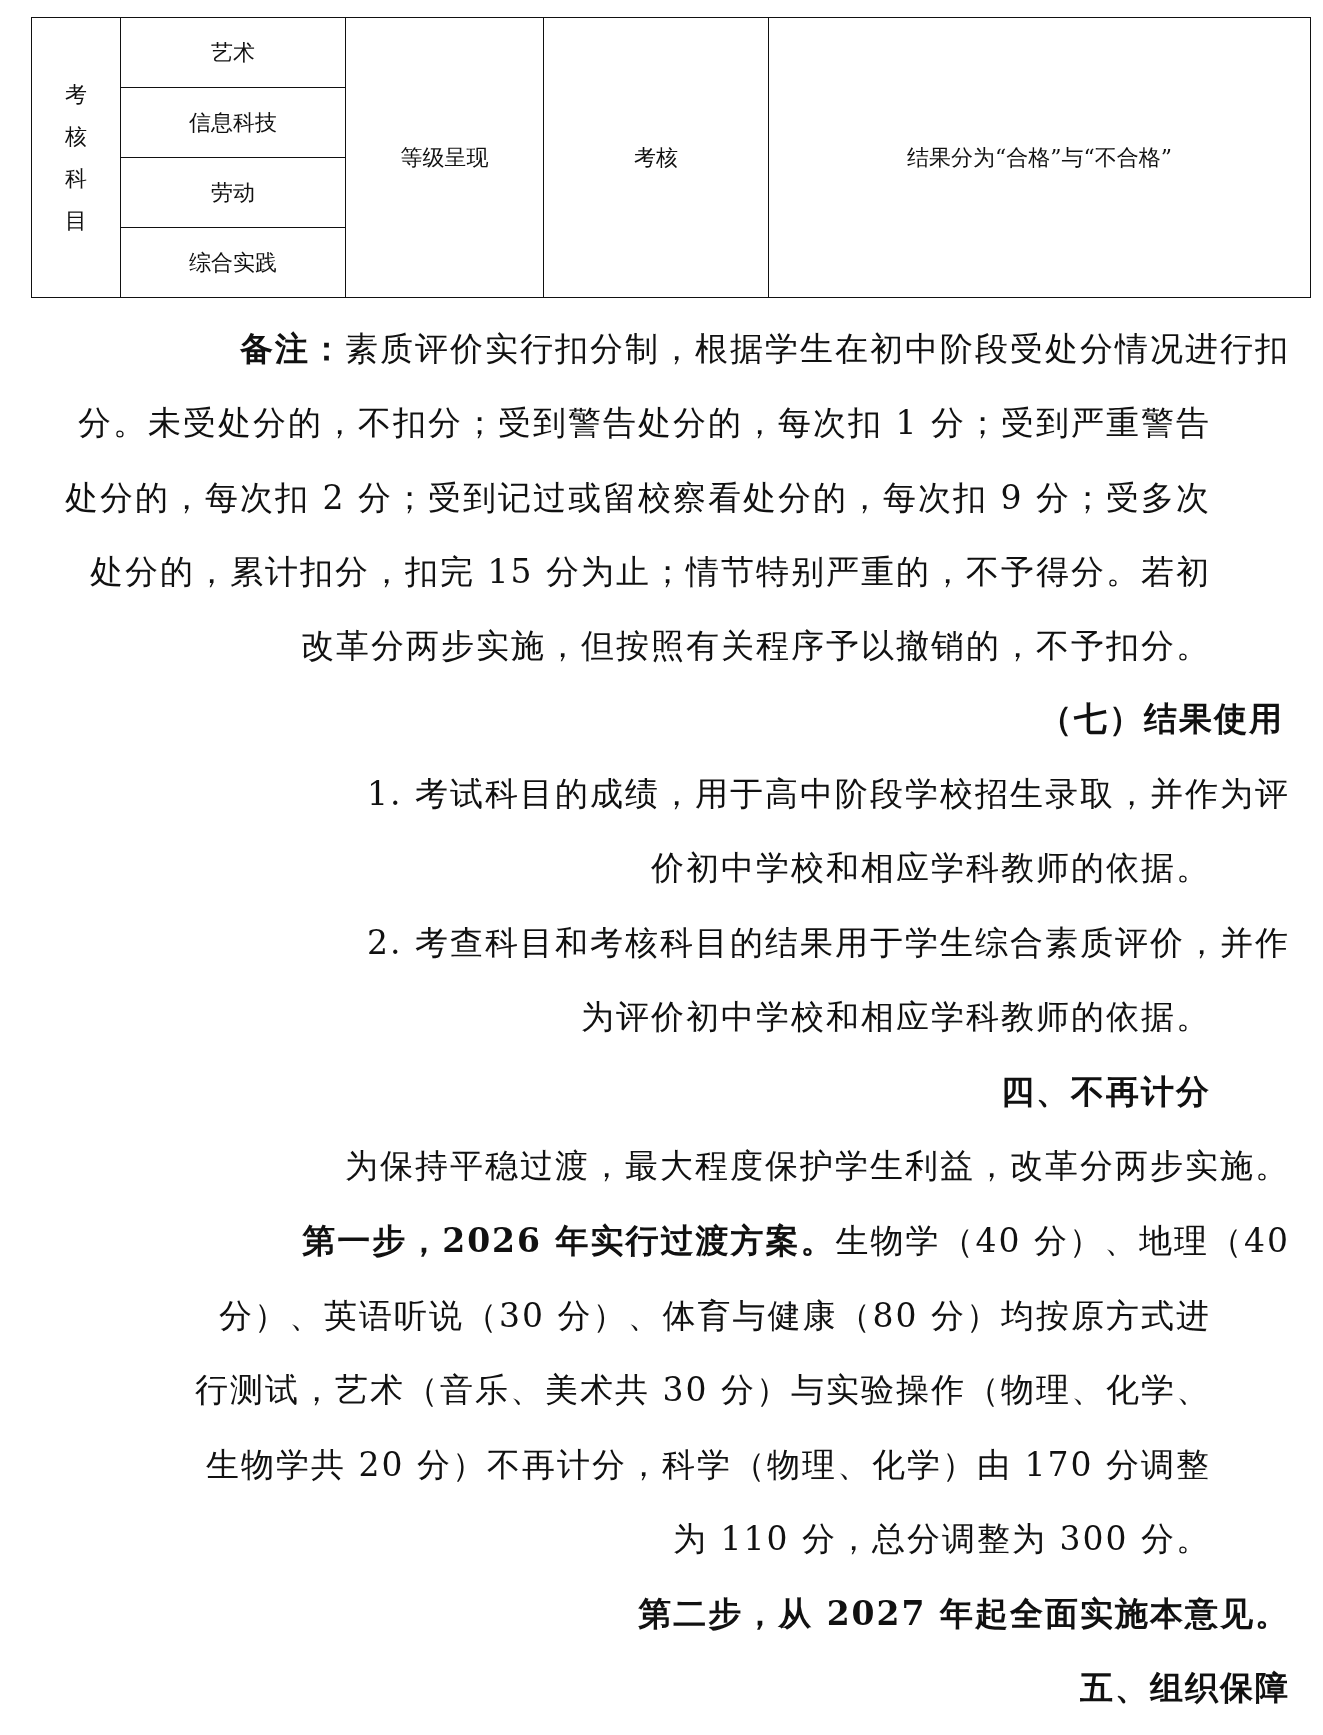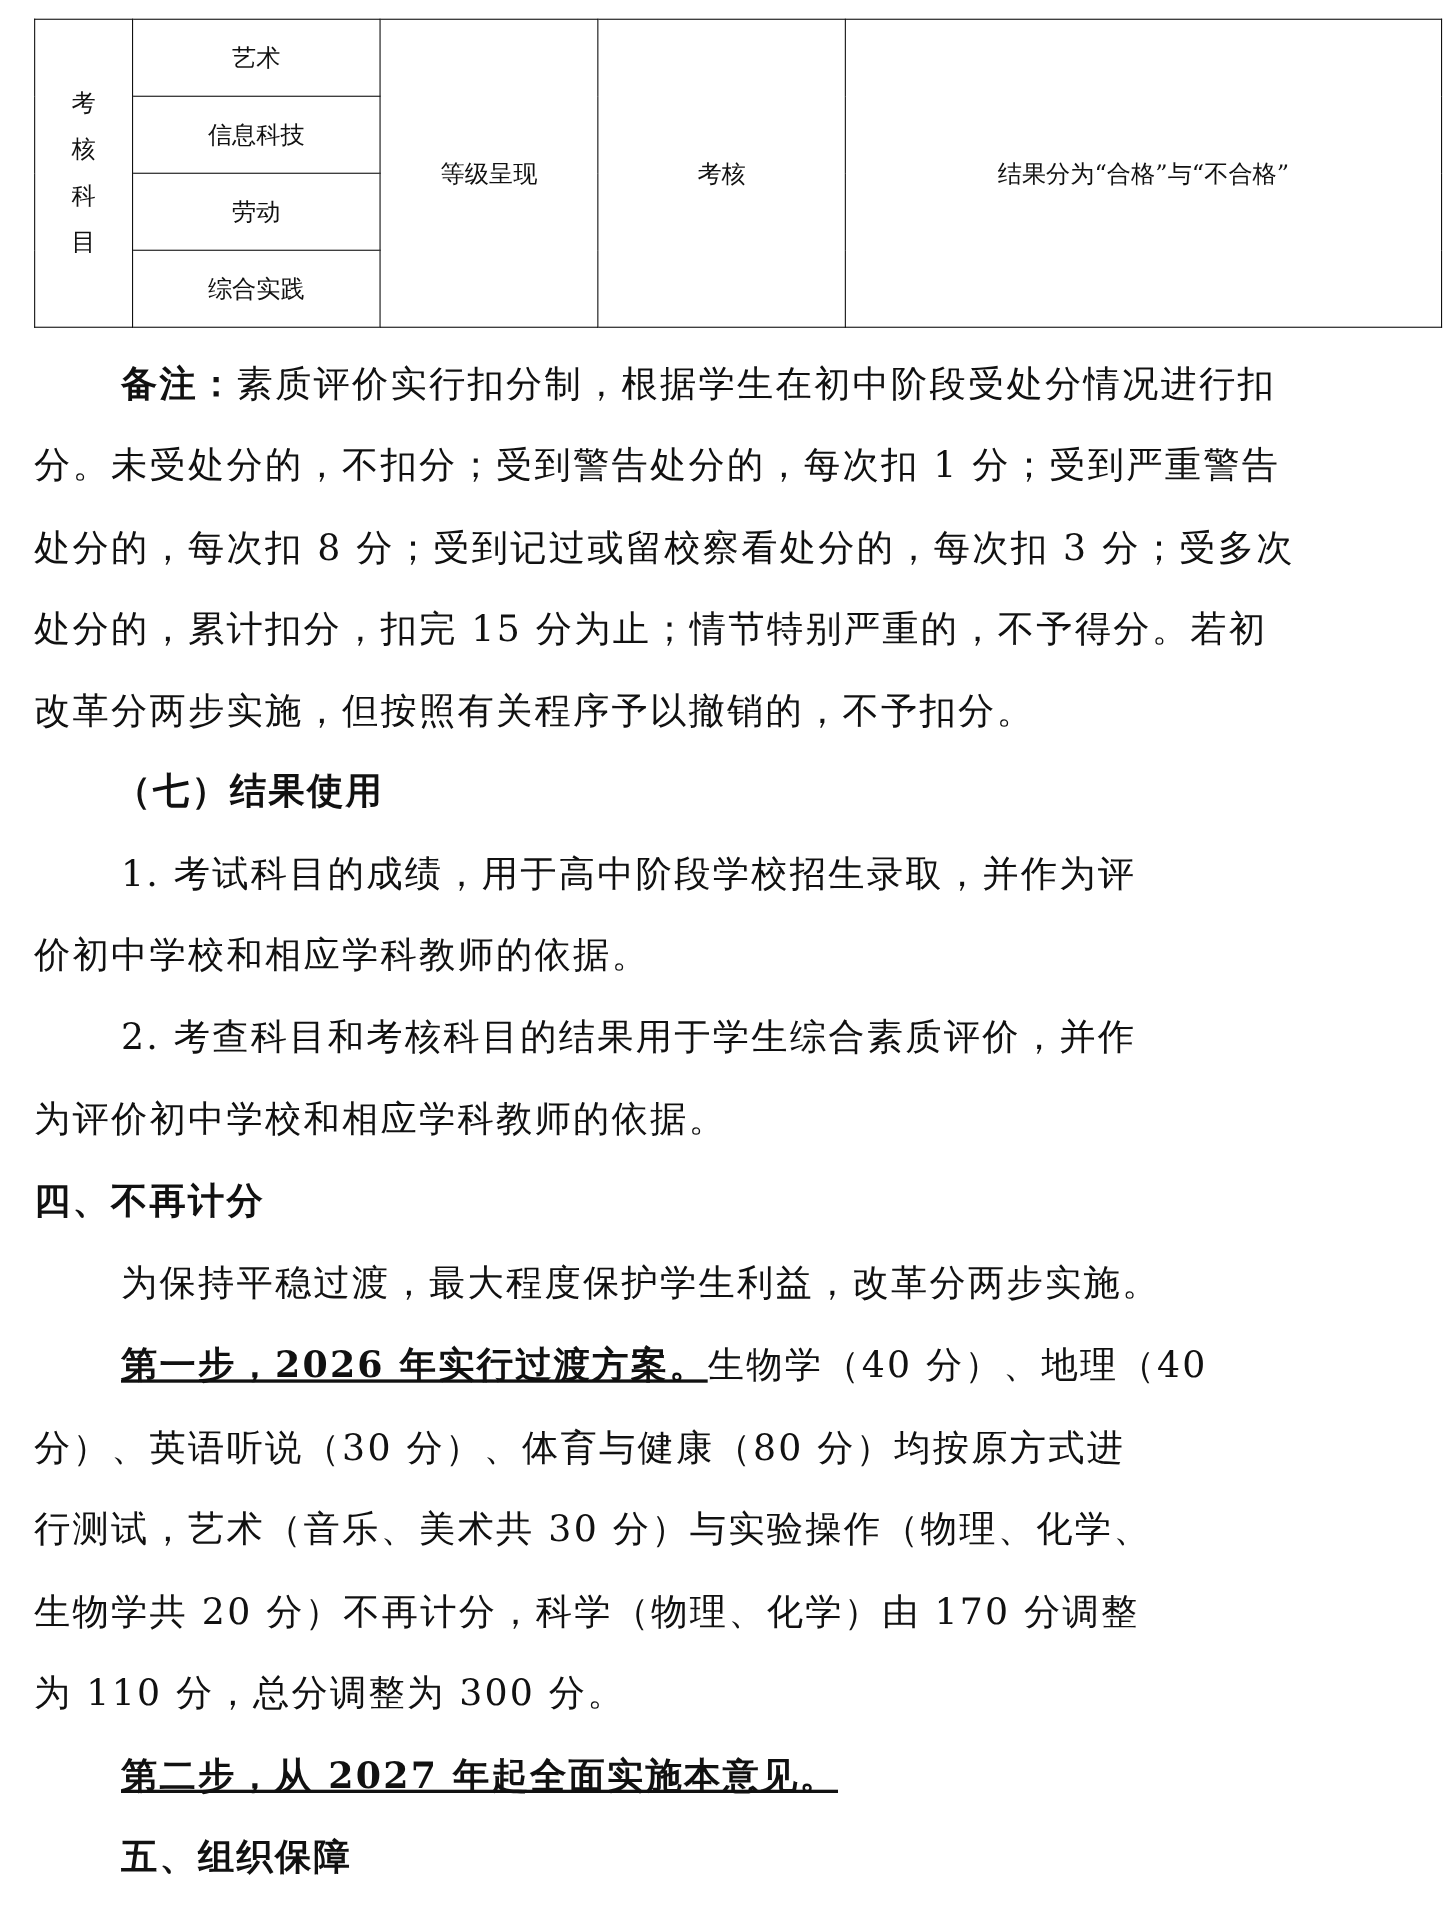--- a/index.html
+++ b/index.html
@@ -6,23 +6,23 @@
   body { width:1323px; height:1735px; position:relative; overflow:hidden;
          font-family:"DejaVu Serif","Liberation Serif",serif; color:#111; }
   table.grid { position:absolute; left:31px; top:17px; border-collapse:collapse;
                table-layout:fixed; width:1279px; }
   table.grid td { border:1.5px solid #111; text-align:center; vertical-align:middle;
                   font-size:22px; padding:0; height:69px; }
   .vert { line-height:42px; }
   .vert span { display:block; }
   td.desc { text-align:left; padding-left:14px; }
   .para { position:absolute; left:31px; width:1180px; font-size:33px; letter-spacing:2px;
-          line-height:38px; white-space:nowrap; }
+          line-height:38px; white-space:nowrap;text-align:right; }
   .indent { left:110px; }
-  .bold { font-weight:bold;text-decoration:underline; }
+  .bold { font-weight:bold; }
   .heading { font-family:"DejaVu Sans","Liberation Sans",sans-serif; font-weight:bold; }
 </style>
 </head>
 <body>
 
 <table class="grid">
   <colgroup>
     <col style="width:89px">
       <col style="width:225px">
       <col style="width:198px">
@@ -49,21 +49,21 @@
         <td>劳动</td>
       </tr>
   <tr>
         <td>综合实践</td>
       </tr>
 </tbody>
   </table>
 
 <div class="para indent" style="top:330px"><span class="heading">备注：</span><span>素质评价实行扣分制，根据学生在初中阶段受处分情况进行扣</span></div>
 <div class="para" style="top:404px">分。未受处分的，不扣分；受到警告处分的，每次扣 1 分；受到严重警告</div>
-<div class="para" style="top:479px">处分的，每次扣 8 分；受到记过或留校察看处分的，每次扣 3 分；受多次</div>
+<div class="para" style="top:479px">处分的，每次扣 2 分；受到记过或留校察看处分的，每次扣 9 分；受多次</div>
 <div class="para" style="top:553px">处分的，累计扣分，扣完 15 分为止；情节特别严重的，不予得分。若初</div>
 <div class="para" style="top:627px">改革分两步实施，但按照有关程序予以撤销的，不予扣分。</div>
 
 <div class="para heading" style="top:700px;left:104px">（七）结果使用</div>
 <div class="para indent" style="top:775px">1. 考试科目的成绩，用于高中阶段学校招生录取，并作为评</div>
 <div class="para" style="top:849px">价初中学校和相应学科教师的依据。</div>
 <div class="para indent" style="top:924px">2. 考查科目和考核科目的结果用于学生综合素质评价，并作</div>
 <div class="para" style="top:998px">为评价初中学校和相应学科教师的依据。</div>
 
 <div class="para heading" style="top:1073px">四、不再计分</div>

